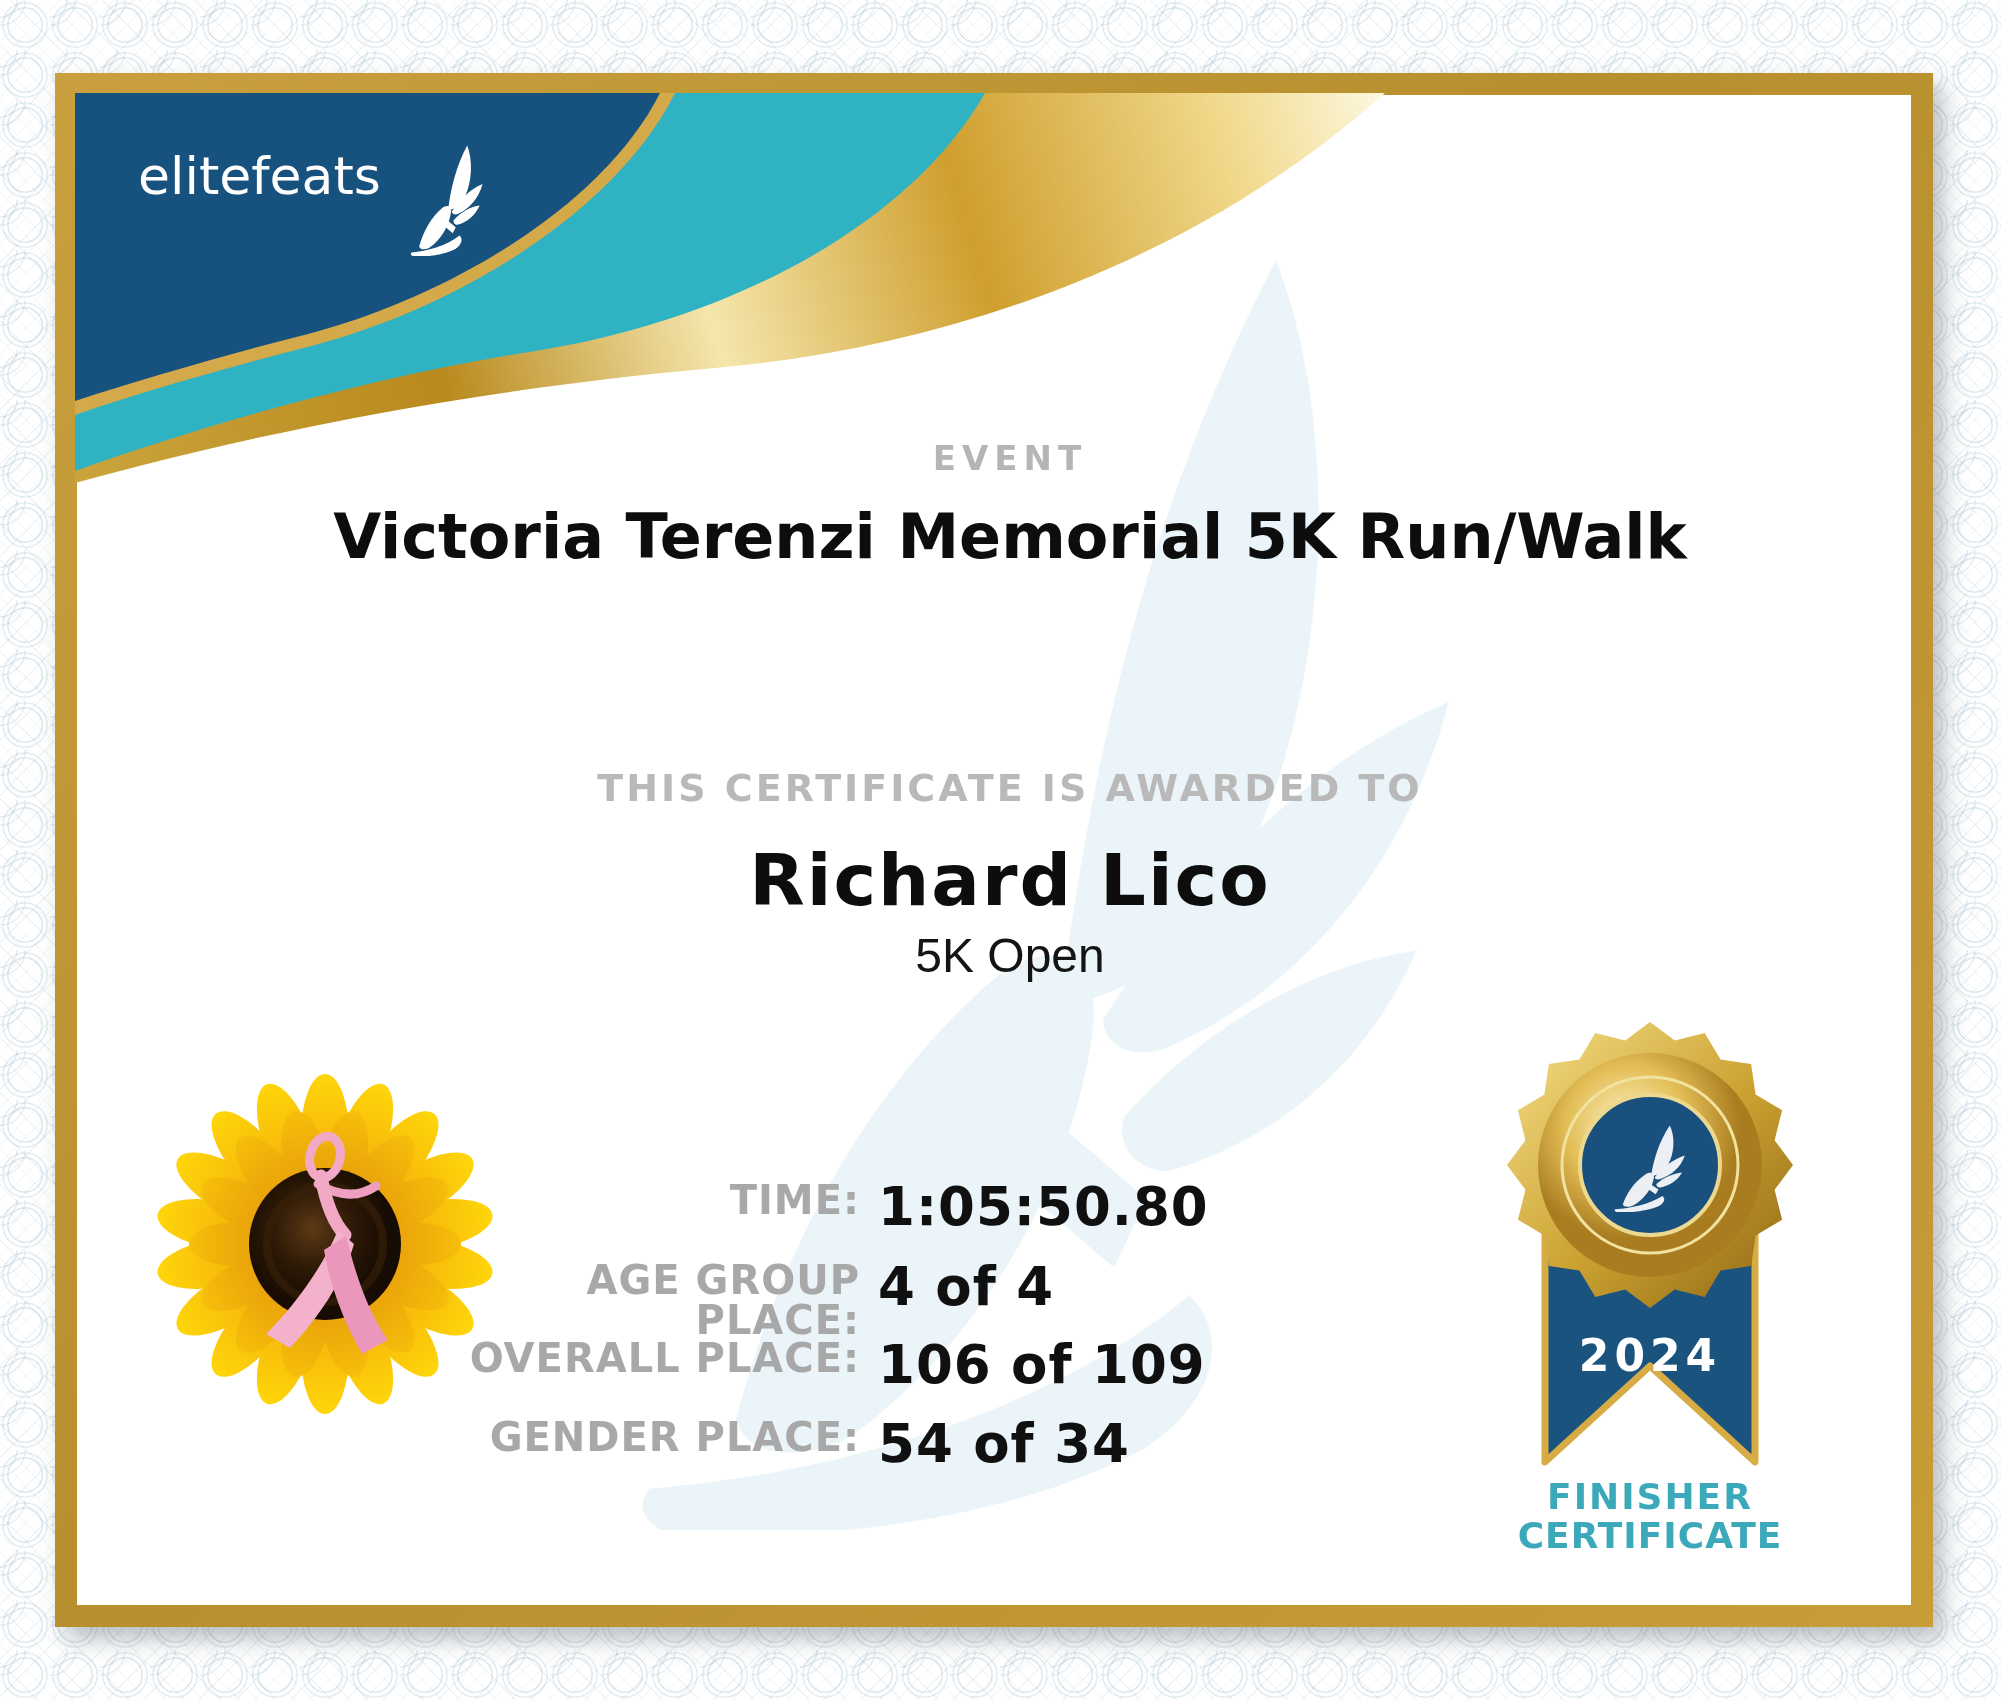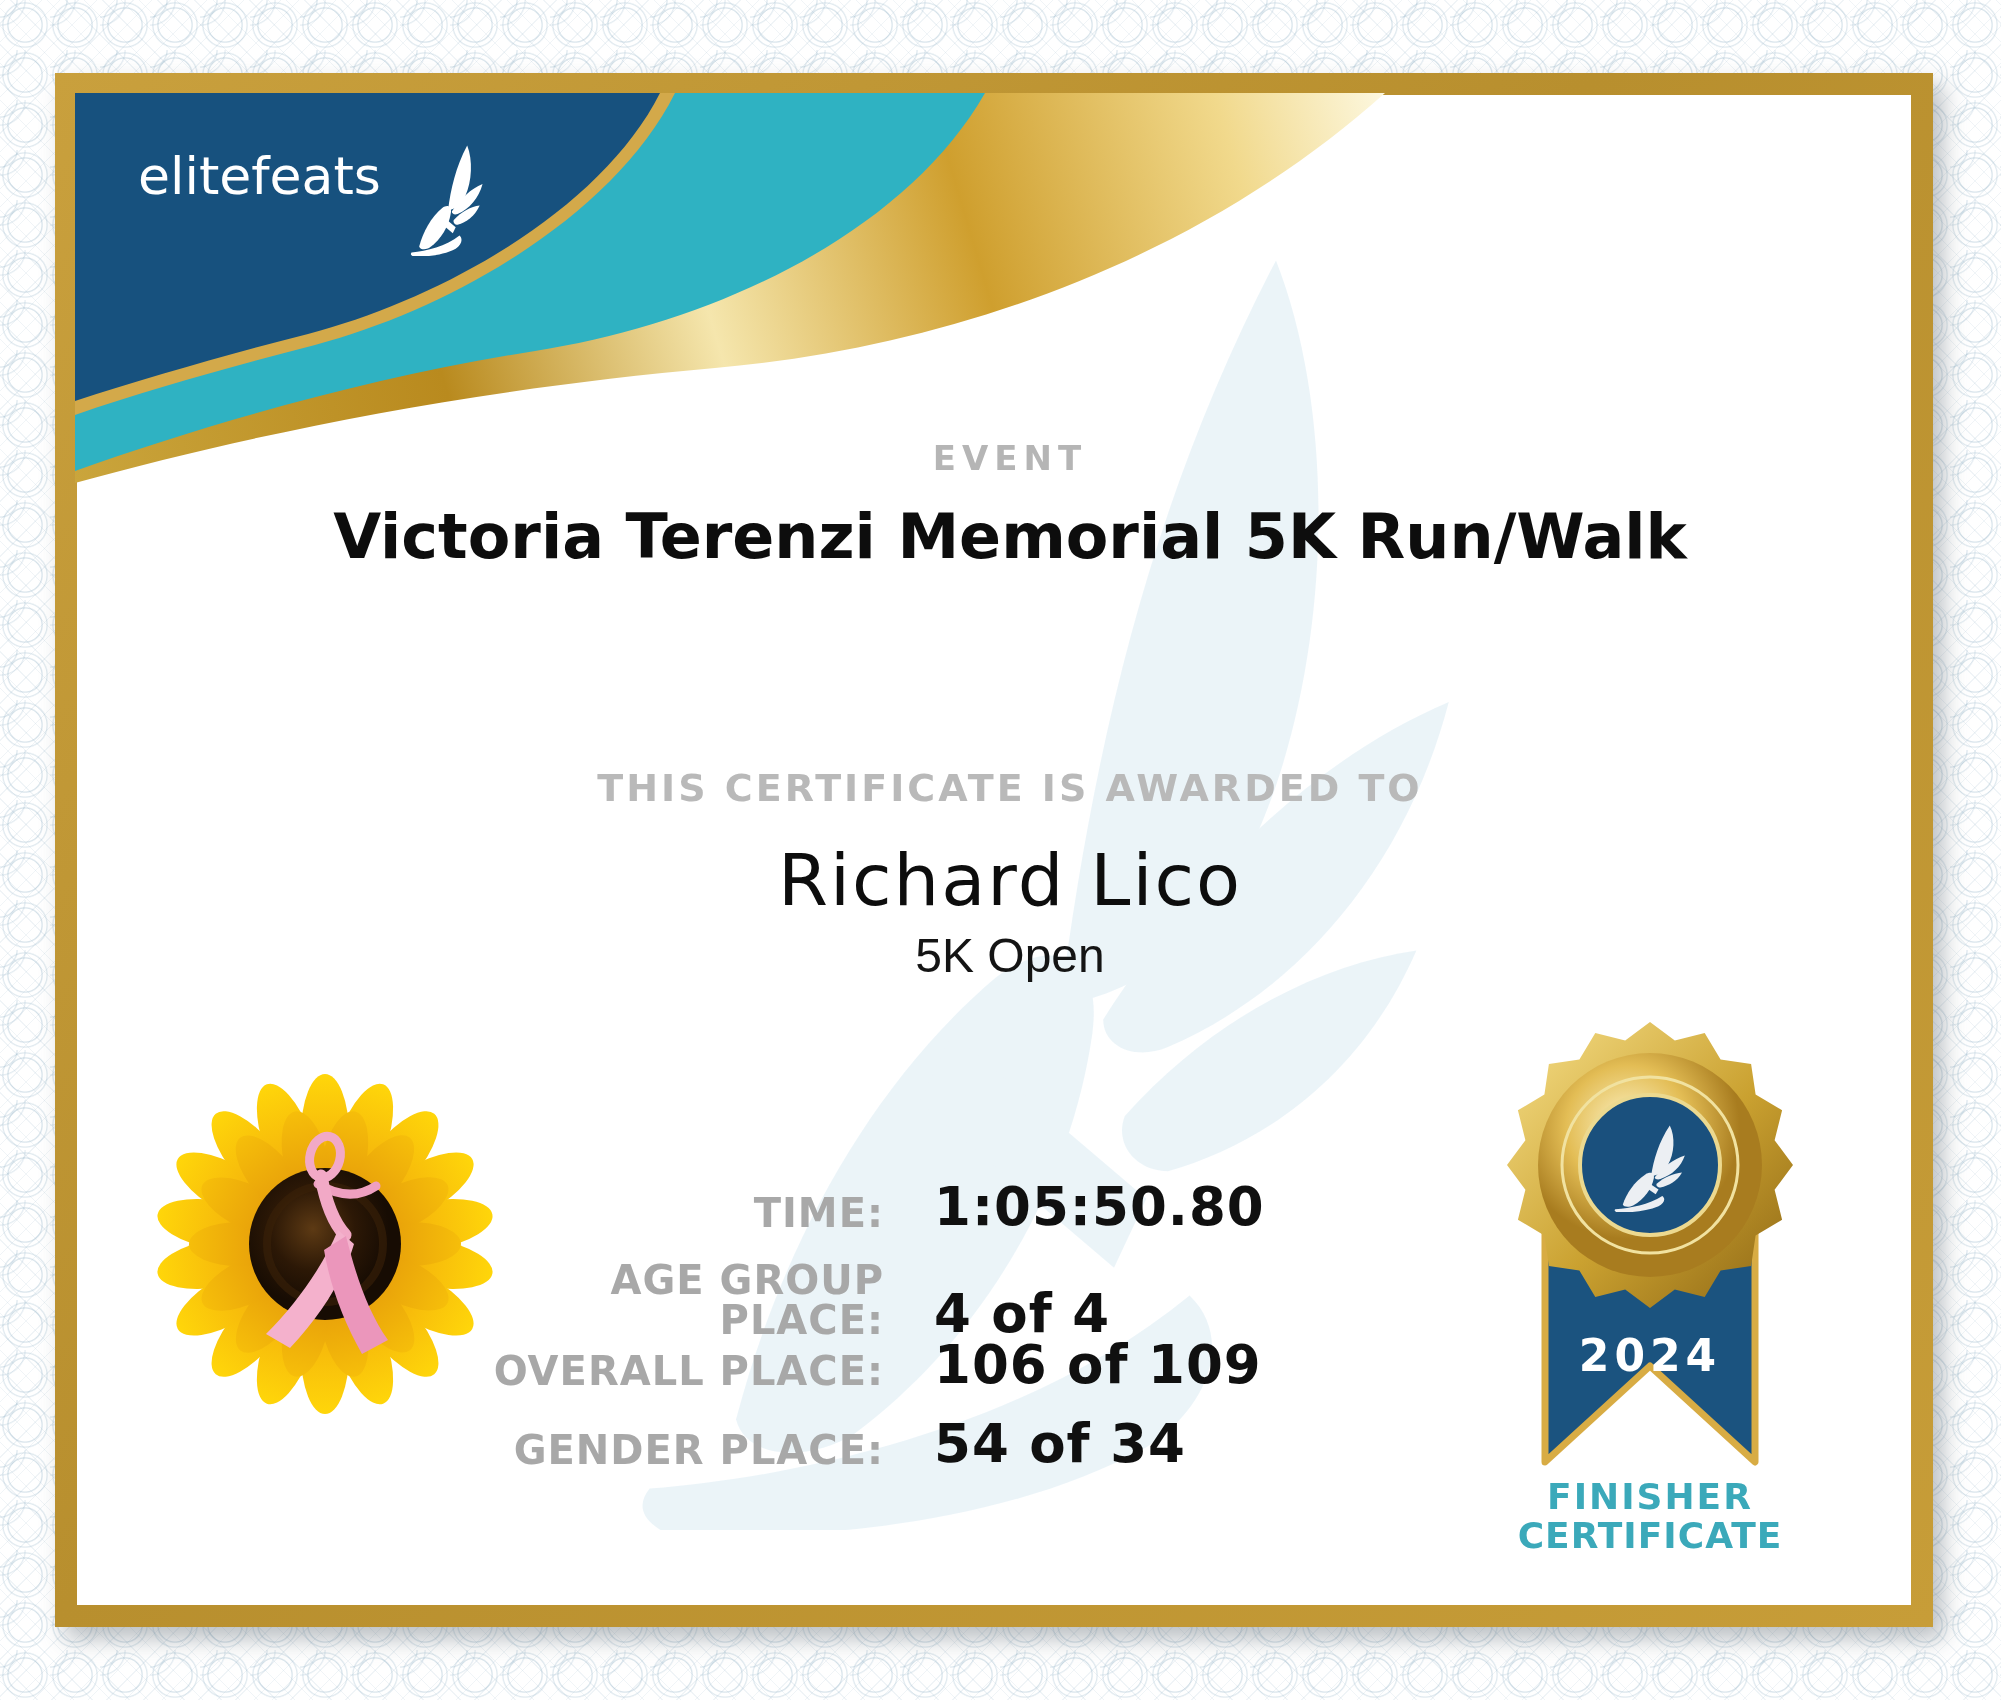--- a/index.html
+++ b/index.html
@@ -42,32 +42,32 @@
   .event-name{
     left:210px;top:500px;width:1600px;text-align:center;
     color:#0d0d0d;font-size:62px;font-weight:700;letter-spacing:0px;
   }
   .award-intro{
     left:410px;top:766px;width:1200px;text-align:center;
     color:#b9b9b9;font-size:38px;font-weight:700;letter-spacing:3px;
   }
   .recipient{
     left:310px;top:838px;width:1400px;text-align:center;
-    color:#0d0d0d;font-size:72px;font-weight:400;letter-spacing:2px;
+    color:#0d0d0d;font-size:72px;font-weight:700;letter-spacing:2px;
   }
   .division{
     left:410px;top:928px;width:1200px;text-align:center;
     color:#141414;font-size:48px;font-weight:400;
     font-family:"Liberation Sans","DejaVu Sans",sans-serif;
   }
   .stats-heading{
     left:655px;top:1080px;width:400px;
     color:#adadad;font-size:34px;font-weight:700;letter-spacing:2px;
   }
-  .stat-row{position:absolute;left:444px;display:flex;align-items:flex-end;line-height:1;gap:32px;}
+  .stat-row{position:absolute;left:420px;display:flex;align-items:flex-start;line-height:1;}
   .stat-label{width:440px;text-align:right;color:#a8a8a8;font-size:40px;font-weight:700;letter-spacing:1px;}
   .stat-value{margin-left:18px;color:#101010;font-size:53px;font-weight:700;letter-spacing:1px;}
   .row-0{top:1180px;} .row-1{top:1260px;} .row-2{top:1338px;} .row-3{top:1417px;}
 
   .sunflower{left:140px;top:1072px;width:370px;height:350px;}
 
   .medal{left:1490px;top:1000px;width:330px;height:480px;}
   .badge-year{
     left:1450px;top:1330px;width:400px;text-align:center;
     color:#ffffff;font-size:44px;font-weight:700;letter-spacing:5px;

